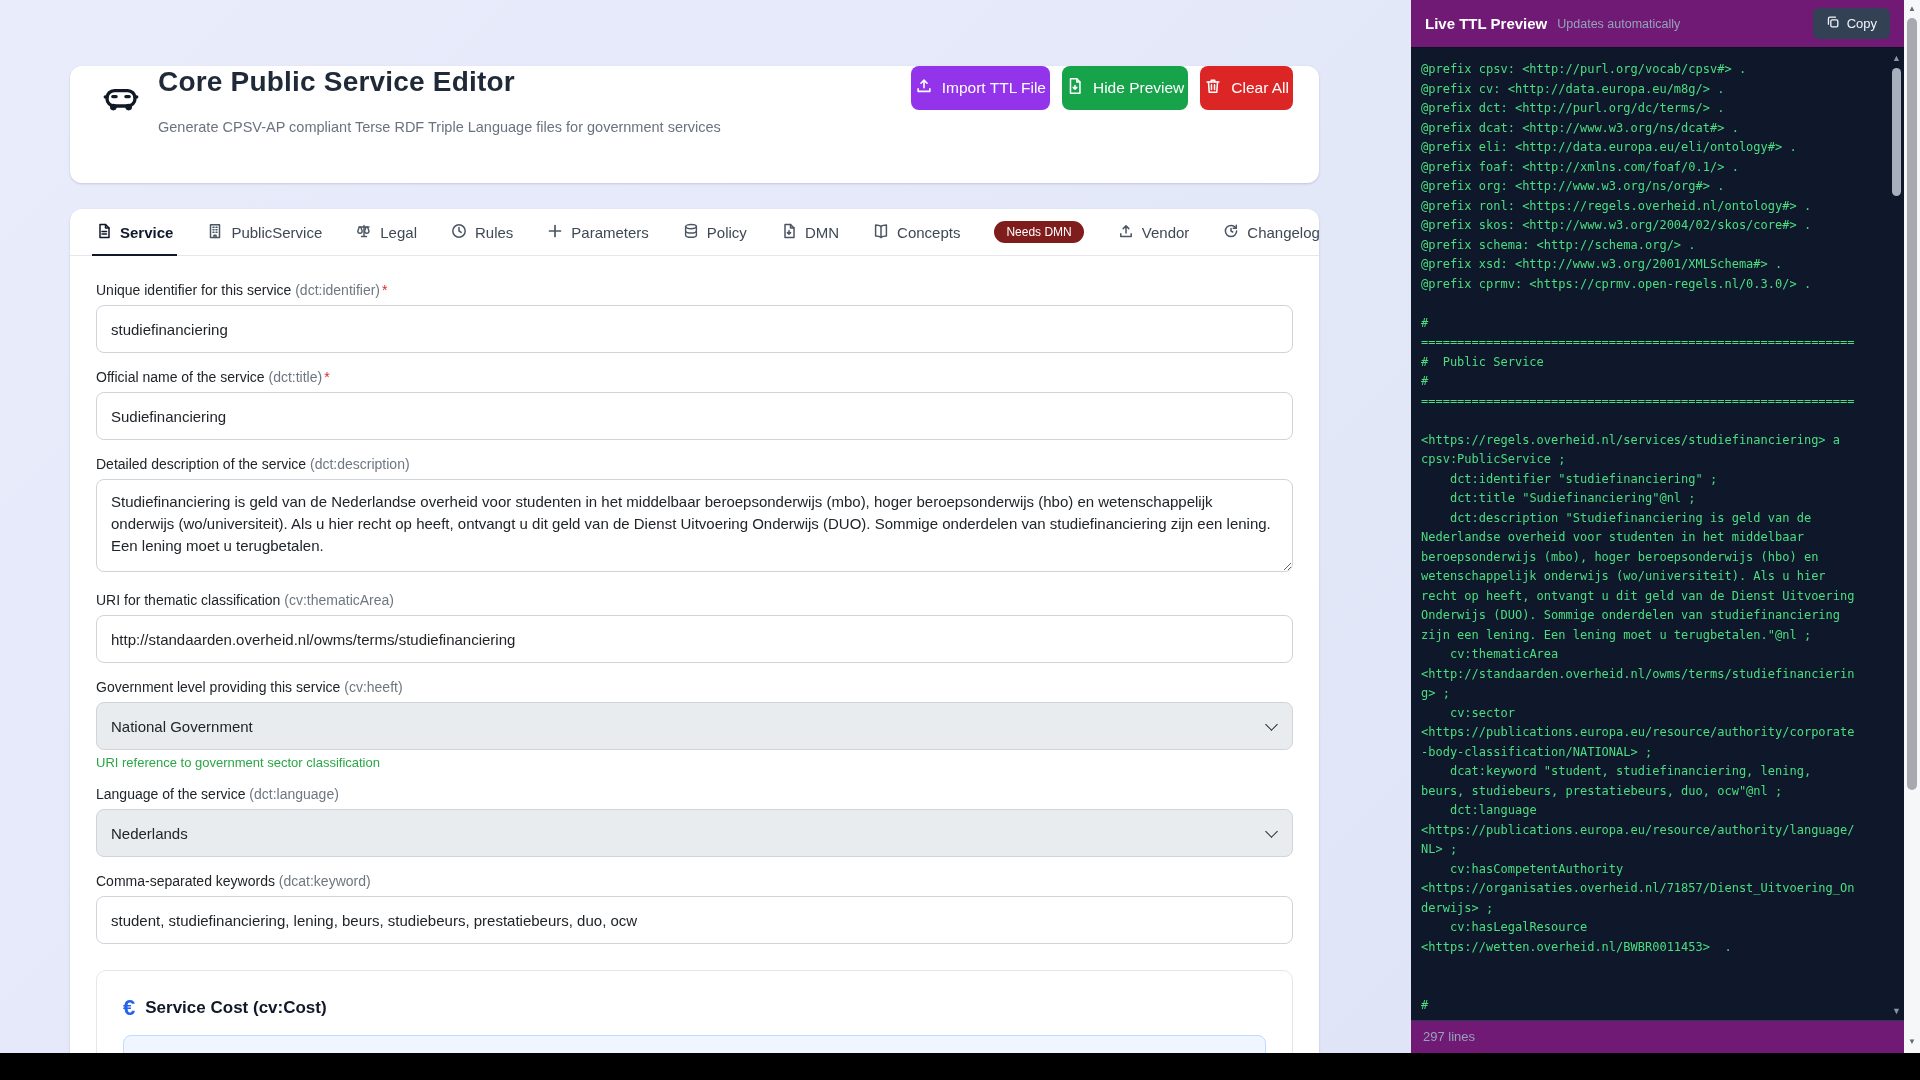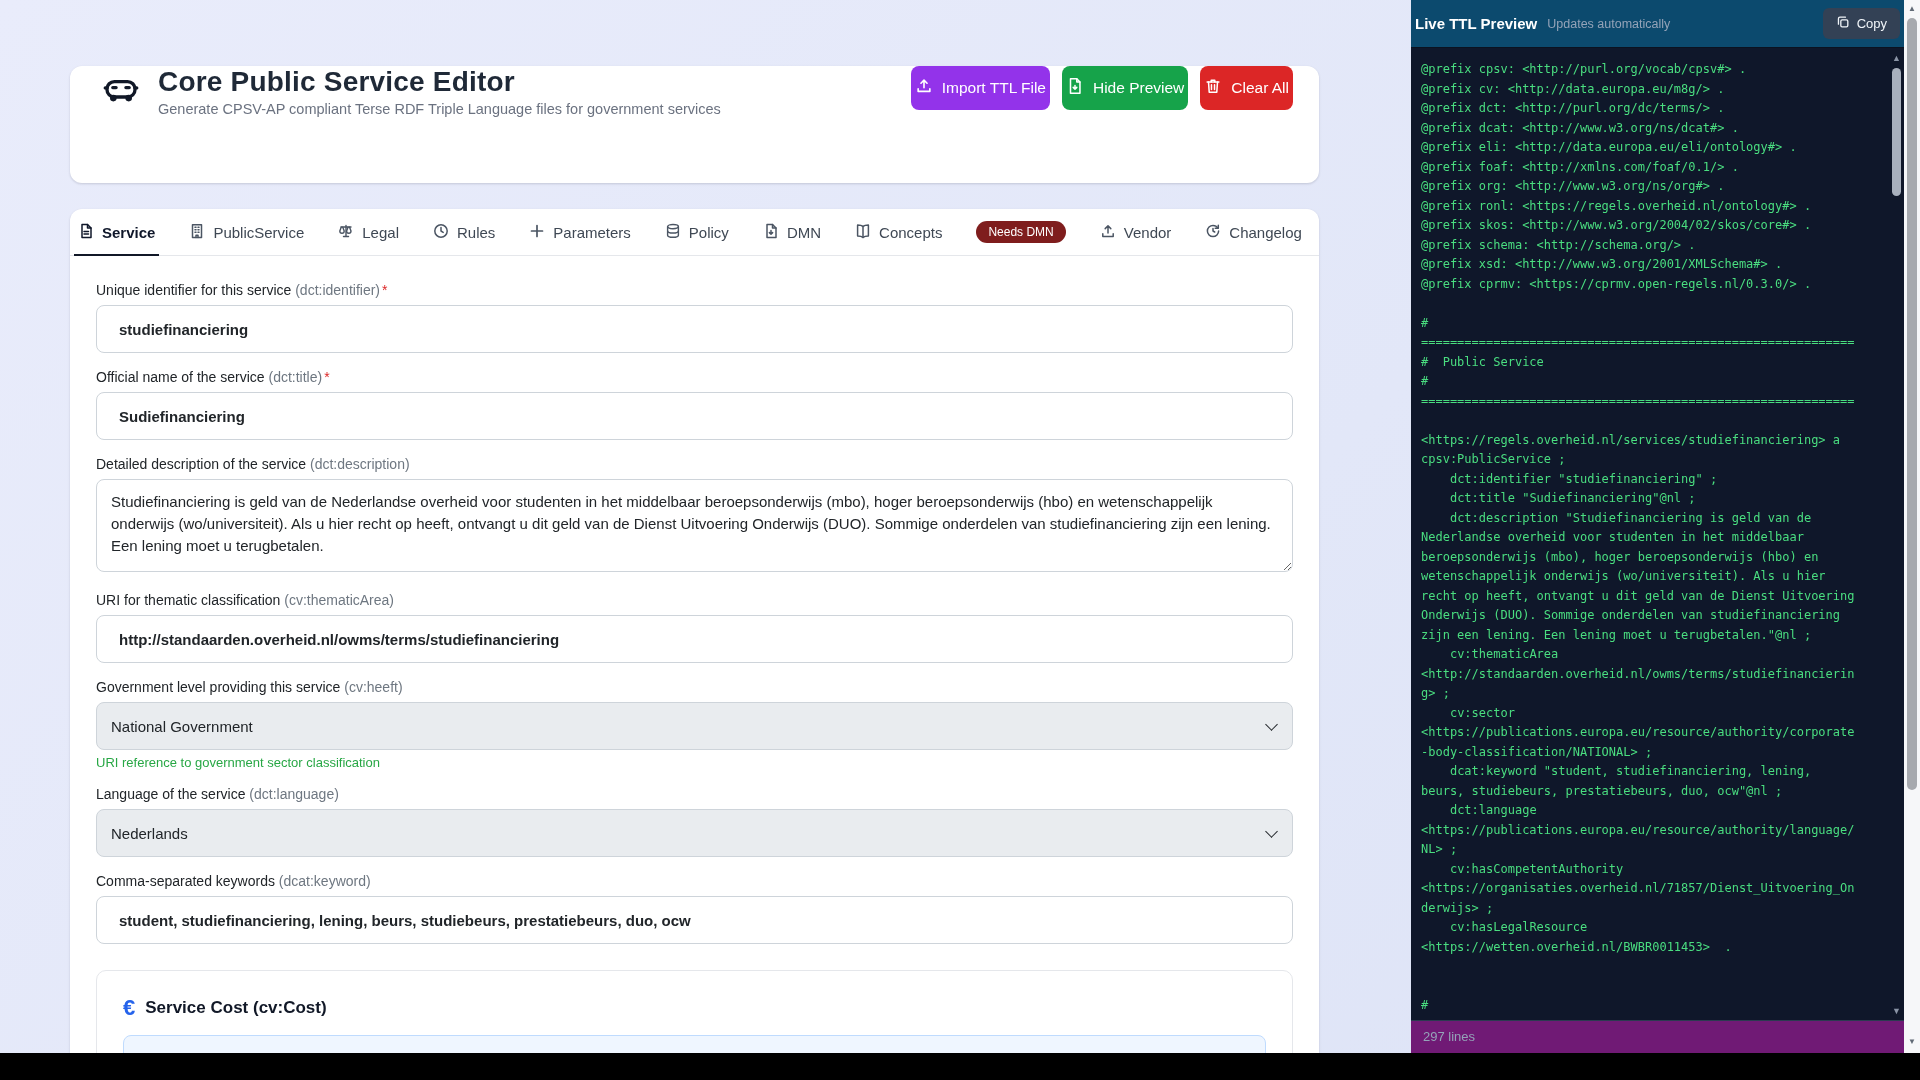--- a/index.html
+++ b/index.html
@@ -10,72 +10,72 @@
   .letterbox-bottom { position:absolute; top:1053px; left:0; width:1920px; height:27px; background:#000; }
 
   
   .card { position:absolute; background:#fff; border-radius:12px;
     box-shadow:0 1px 2px rgba(16,24,40,.06),0 1px 3px rgba(16,24,40,.10); }
   .card-header { left:70px; top:66px; width:1249px; height:117px;
     display:flex; align-items:flex-start; justify-content:space-between; padding:0 26px 0 30px; }
   .brand { display:flex; align-items:center; gap:16px; }
   .brand svg { flex:0 0 auto; }
   .app-title { font-size:28px; font-weight:700; color:#1f2937; letter-spacing:.2px; }
-  .app-subtitle { font-size:14.5px; color:#6b7280; margin-top:3px; }
+  .app-subtitle { font-size:14.5px; color:#6b7280; margin-top:21px; }
   .header-actions { display:flex; gap:12px; }
   .btn { display:inline-flex; align-items:center; gap:9px; border:none; cursor:pointer;
     color:#fff; font-size:15.5px; font-weight:500; padding:11px 4px; border-radius:8px;
     font-family:"Liberation Sans", sans-serif; }
   .btn-import { background:#9333ea; }
   .btn-preview { background:#16a34a; }
   .btn-clear { background:#dc2626; }
 
   .card-main { left:70px; top:209px; width:1249px; height:1200px; overflow:hidden; }
-  .tabbar { display:flex; align-items:stretch; gap:34px; padding:0 8px; height:47px;
+  .tabbar { display:flex; align-items:stretch; gap:34px; padding:0 26px; height:47px;
     border-bottom:1px solid #e5e7eb; }
   .tab { display:flex; align-items:center; gap:8px; font-size:15px; font-weight:500;
     color:#3f4854; cursor:pointer; position:relative; white-space:nowrap; }
   .tab svg { stroke:#4b5563; }
   .tab.active { color:#0f172a; font-weight:600; }
   .tab.active svg { stroke:#0f172a; }
   .tab.active::after { content:""; position:absolute; left:-4px; right:-4px; bottom:-1px;
     height:2px; background:#111827; }
   .badge { align-self:center; background:#7f1d1d; color:#fff; font-size:12px; font-weight:500;
     padding:4px 12px; border-radius:12px; white-space:nowrap; }
 
   .form { padding:26px; }
   .field { margin-bottom:16px; }
   .field label { display:block; font-size:14px; color:#212529; margin-bottom:7px; }
   .annot { color:#6e7781; }
   .req { color:#dc2626; margin-left:2px; }
   .field input[type=text], .field textarea, .field select {
     width:100%; font-size:15px; color:#212529; border:1px solid #ced4da; border-radius:8px;
     background:#fff; font-family:"Liberation Sans", sans-serif; }
-  .field input[type=text] { height:48px; padding:0 22px;font-weight:bold; }
+  .field input[type=text] { height:48px; padding:0 14px; }
   .field textarea { height:93px; padding:11px 14px; line-height:1.45; resize:vertical; }
   .select-wrap { position:relative; }
   .field select { height:48px; padding:0 14px; background:#e9ecef; appearance:none;
     -webkit-appearance:none; }
   .select-wrap::after { content:""; position:absolute; right:17px; top:18px; width:8px; height:8px;
     border-right:1.6px solid #212529; border-bottom:1.6px solid #212529; transform:rotate(45deg);
     pointer-events:none; }
   .hint-green { font-size:13px; color:#28a745; margin-top:5px; }
 
   .cost-section { margin-top:26px; border:1px solid #e5e7eb; border-radius:10px; padding:24px 26px; }
   .cost-head { display:flex; align-items:center; gap:10px; margin-bottom:14px; }
   .euro { color:#2563eb; font-size:22px; font-weight:700; }
   .cost-title { font-size:17px; font-weight:700; color:#111827; }
   .info-box { background:#eff6ff; border:1px solid #bfdbfe; border-radius:8px; padding:15px 16px;
     font-size:14px; color:#1e40af; }
   .info-box b { color:#1e3a8a; }
 
   
   .preview { position:absolute; left:1411px; top:0; width:493px; height:1053px; background:#0f172a; }
-  .preview-header { height:48px; background:#0c4a6e; display:flex; align-items:center;
-    padding:0 4px; border-bottom:1px solid #0b1220; }
+  .preview-header { height:48px; background:#701a75; display:flex; align-items:center;
+    padding:0 14px; border-bottom:1px solid #0b1220; }
   .preview-title { color:#fff; font-size:15px; font-weight:700; }
   .preview-sub { color:#94a3b8; font-size:12.5px; margin-left:10px; }
   .copy-btn { margin-left:auto; display:inline-flex; align-items:center; gap:7px;
     background:#334155; color:#f1f5f9; border:none; border-radius:6px; padding:7px 13px;
     font-size:13px; cursor:pointer; font-family:"Liberation Sans", sans-serif; }
   .code-area { position:absolute; top:48px; bottom:33px; left:0; right:0; overflow:hidden; }
   .code-area pre { margin:0; padding:12px 0 0 10px; width:450px;
     font-family:"DejaVu Sans Mono", monospace; font-size:12px; line-height:19.5px;
     color:#4ade80; white-space:pre-wrap; overflow-wrap:anywhere; }
   .inner-scroll { position:absolute; top:0; bottom:0; right:0; width:15px; }

